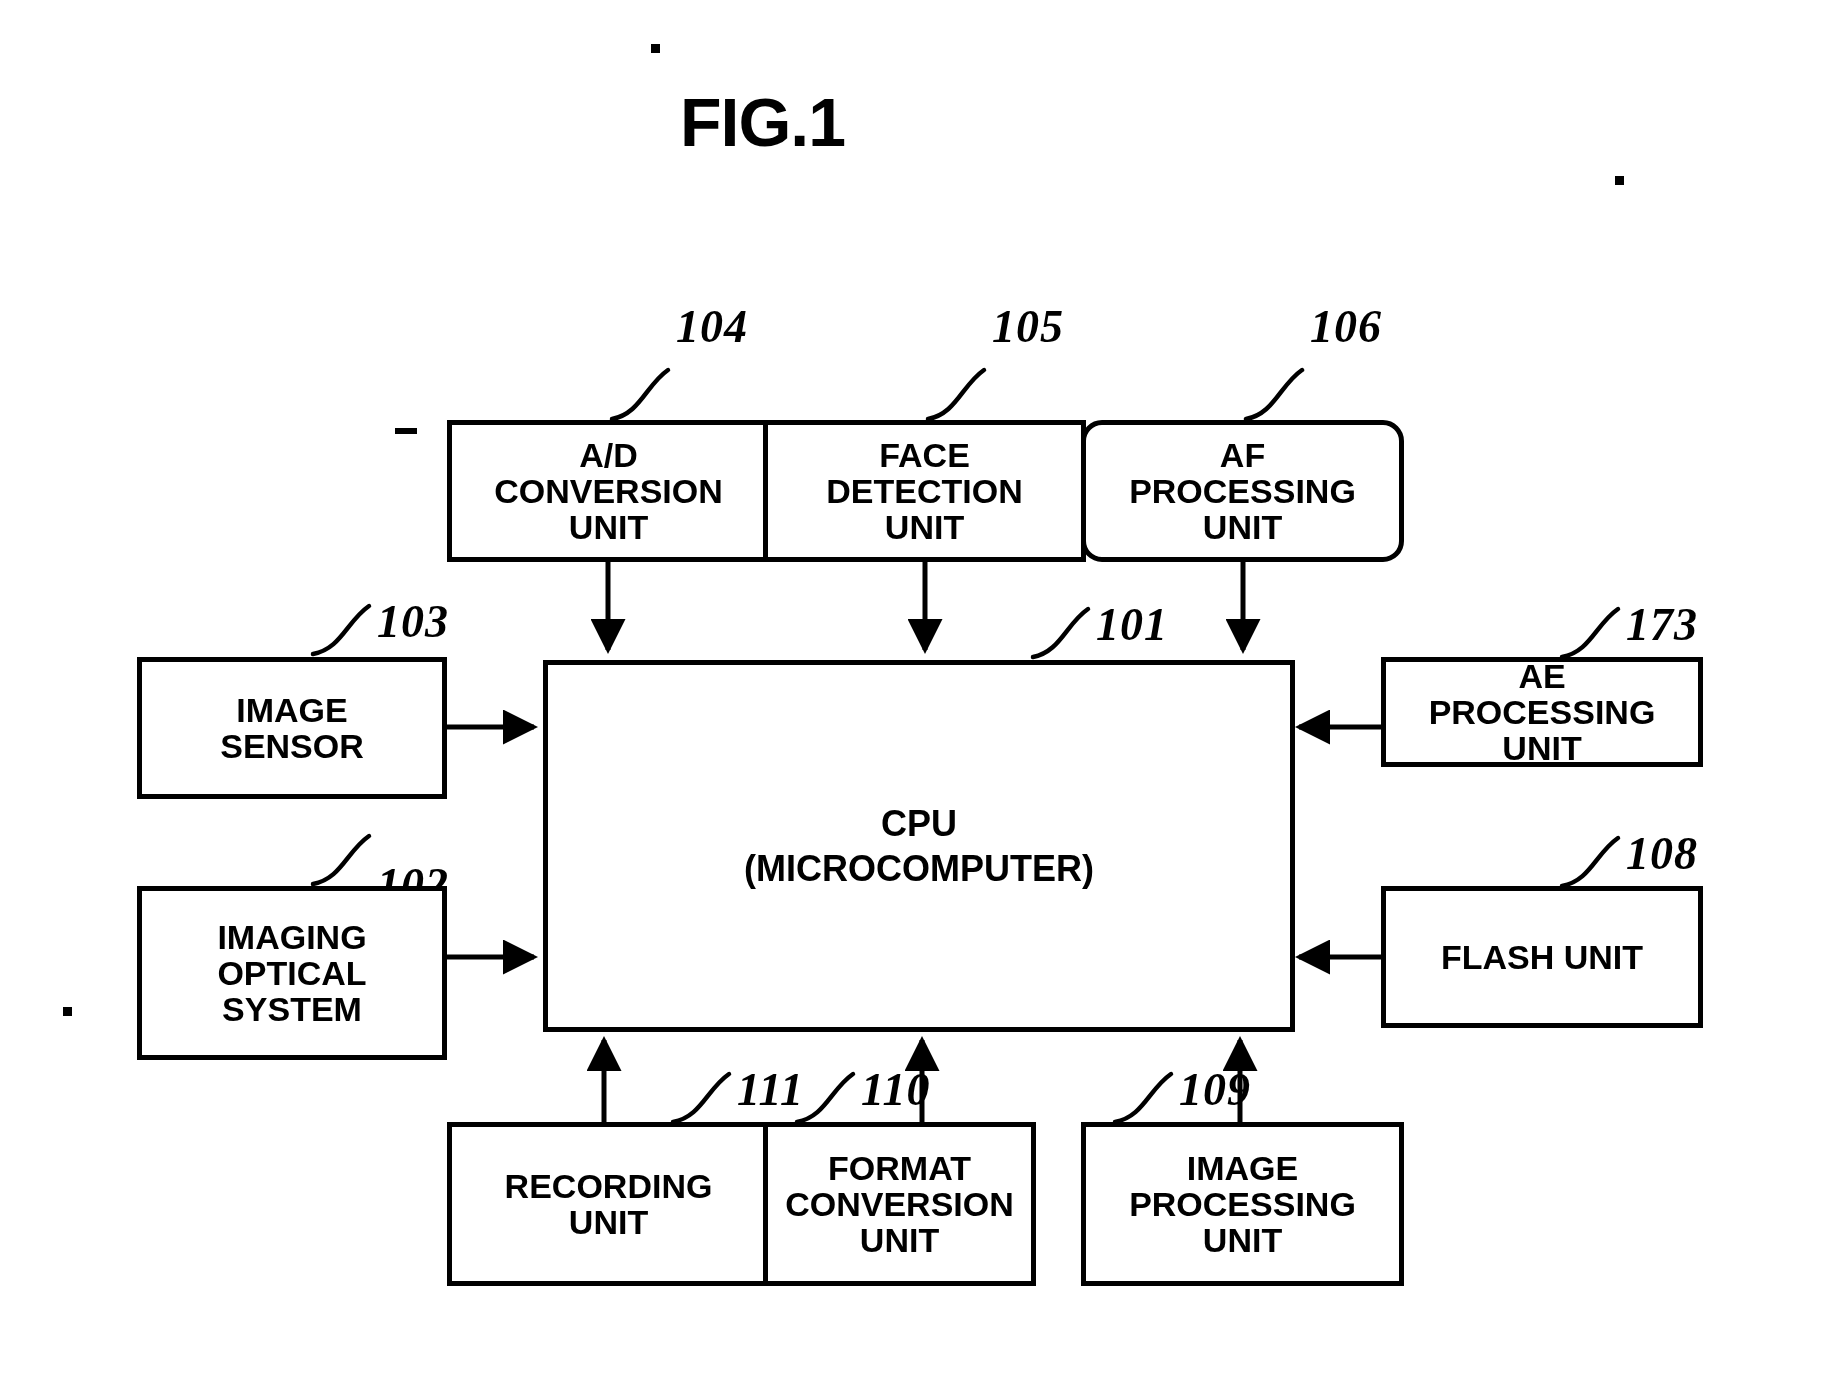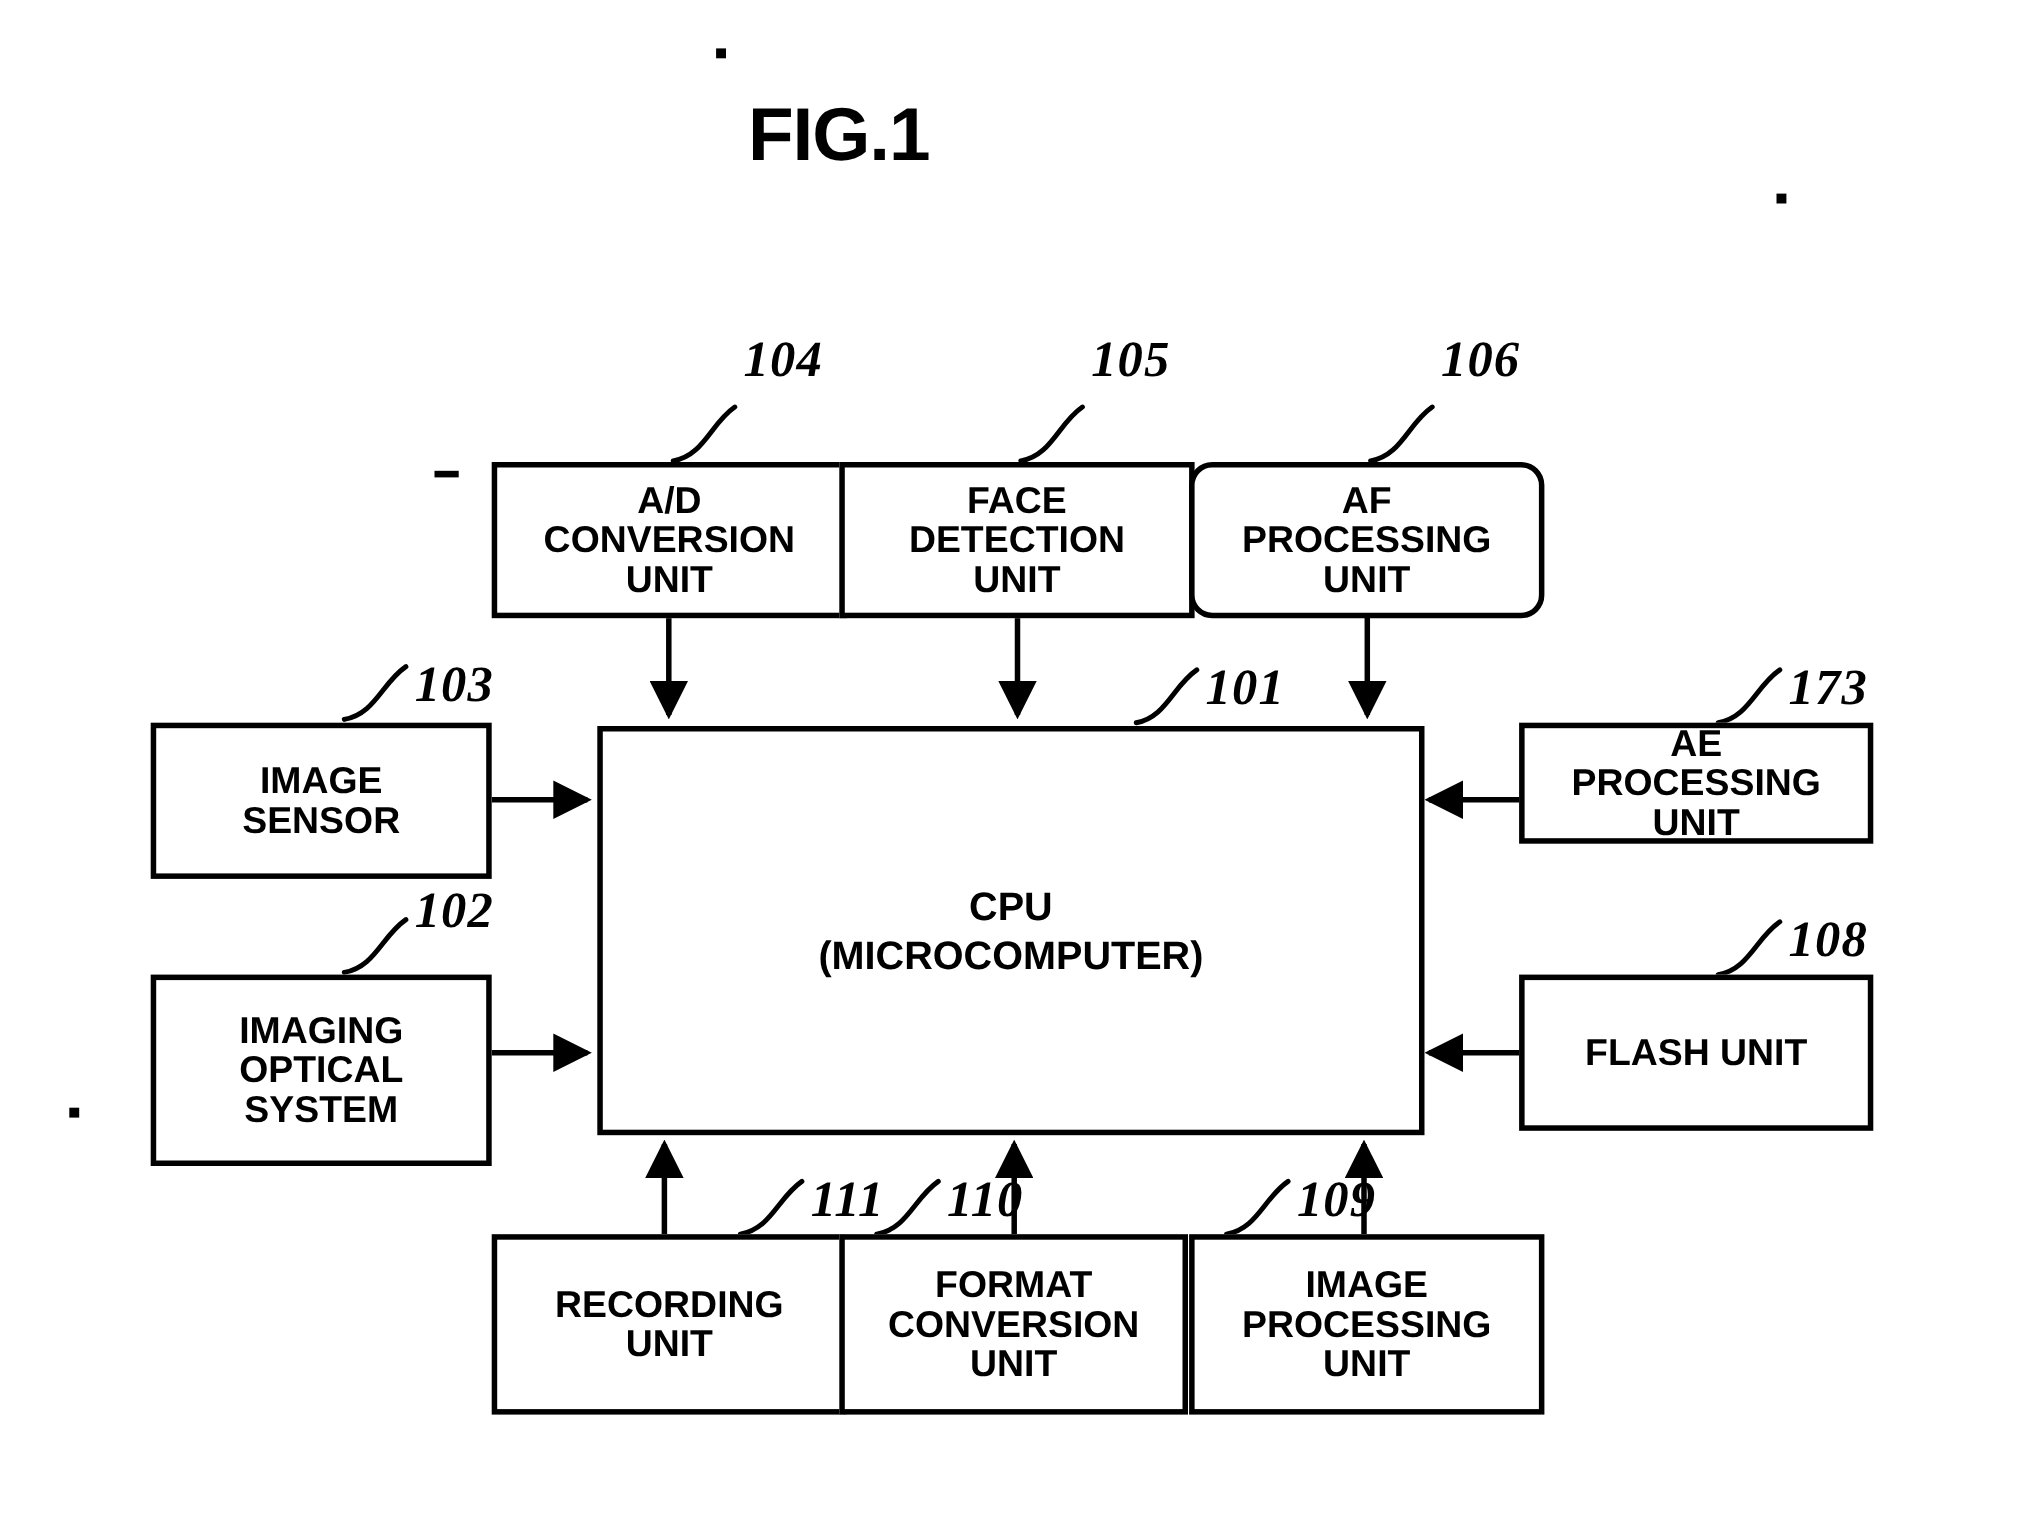--- a/index.html
+++ b/index.html
@@ -143,21 +143,21 @@
     </g>
   </svg>
 
   <div class="ref" style="left:676px;  top:300px;">104</div>
   <div class="ref" style="left:992px;  top:300px;">105</div>
   <div class="ref" style="left:1310px; top:300px;">106</div>
 
   <div class="ref" style="left:1096px; top:598px;">101</div>
 
   <div class="ref" style="left:377px;  top:595px;">103</div>
-  <div class="ref" style="left:377px;  top:801px;">102</div>
+  <div class="ref" style="left:377px;  top:858px;">102</div>
 
   <div class="ref" style="left:1626px; top:598px;">173</div>
   <div class="ref" style="left:1626px; top:827px;">108</div>
 
   <div class="ref" style="left:1179px; top:1063px;">109</div>
   <div class="ref" style="left:861px;  top:1063px;">110</div>
   <div class="ref" style="left:737px;  top:1063px;">111</div>
 
   <div class="block" style="left:447px; top:420px; width:323px; height:142px;">
     <span class="label">A/D
@@ -201,21 +201,21 @@
 
   <div class="block" style="left:1381px; top:886px; width:322px; height:142px;">
     <span class="label">FLASH UNIT</span>
   </div>
 
   <div class="block" style="left:447px; top:1122px; width:323px; height:164px;">
     <span class="label">RECORDING
 UNIT</span>
   </div>
 
-  <div class="block" style="left:763px; top:1122px; width:317px; height:164px;">
+  <div class="block" style="left:763px; top:1122px; width:273px; height:164px;">
     <span class="label">FORMAT
 CONVERSION
 UNIT</span>
   </div>
 
   <div class="block" style="left:1081px; top:1122px; width:323px; height:164px;">
     <span class="label">IMAGE
 PROCESSING
 UNIT</span>
   </div>

